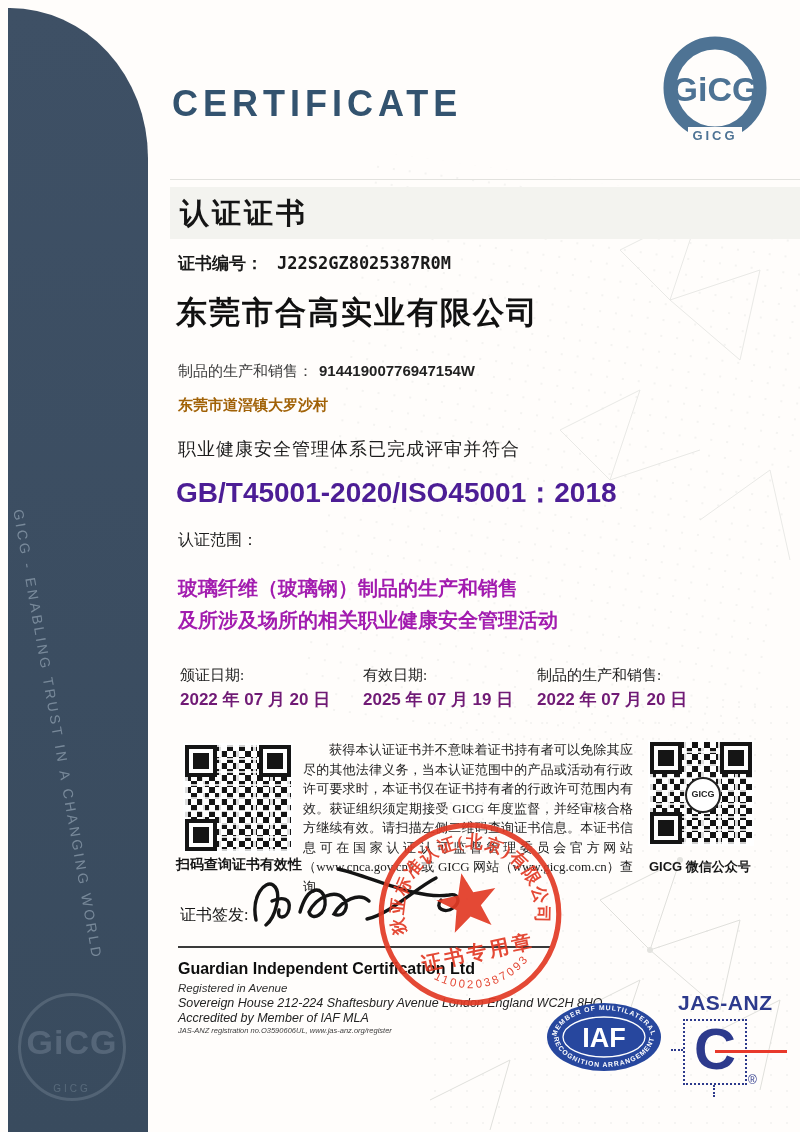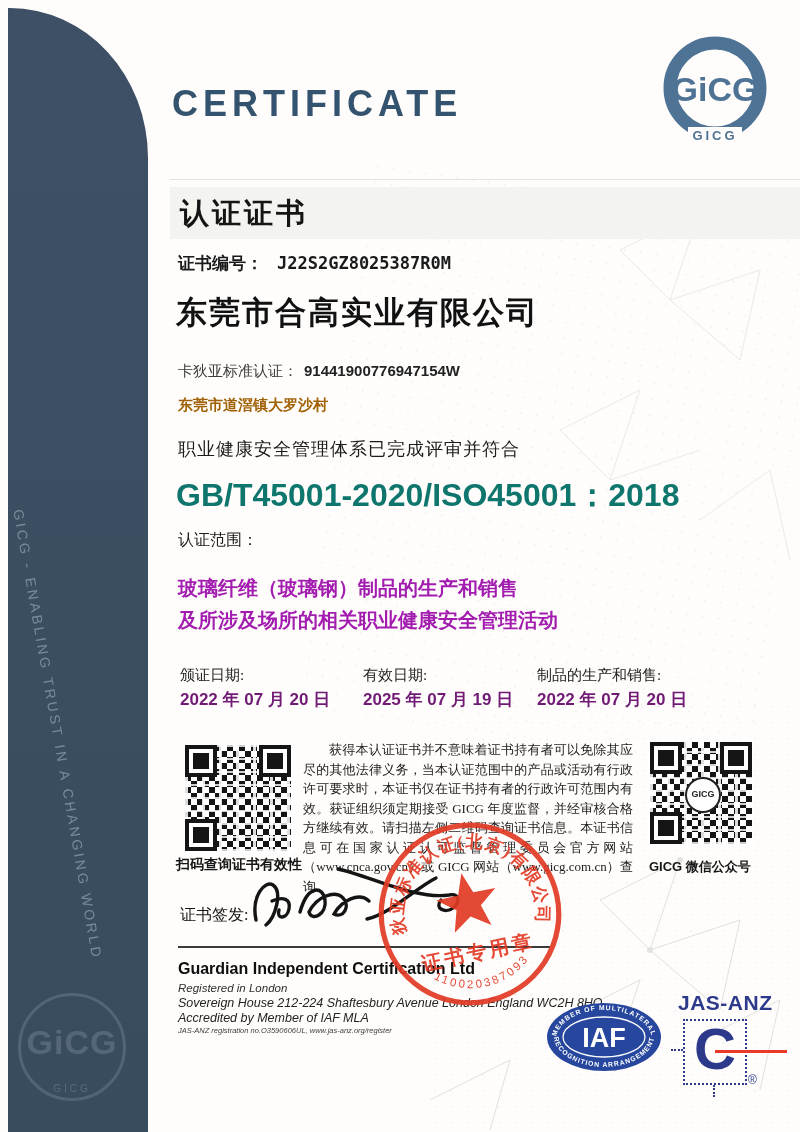--- a/index.html
+++ b/index.html
@@ -26,21 +26,21 @@
   .cn-title{position:absolute;left:10px;top:7px;font-size:29px;font-weight:bold;letter-spacing:3px;color:#151515;}
   
   .certno{left:178px;top:252px;font-size:17px;font-weight:bold;z-index:3;}
   .certno .num{font-family:"DejaVu Sans Mono",monospace;font-weight:bold;letter-spacing:0;margin-left:14px;}
   .company{left:176px;top:292px;font-size:31px;font-weight:bold;letter-spacing:2px;
         font-family:"Liberation Serif",serif;color:#111;z-index:3;}
   .credit{left:178px;top:362px;font-size:15px;font-family:"Liberation Serif",serif;color:#3c3c3c;z-index:3;}
   .credit .code{font-family:"Liberation Sans",sans-serif;color:#222;font-weight:600;margin-left:6px;}
   .addr{left:178px;top:396px;font-size:15px;font-family:"Liberation Serif",serif;color:#a16207;z-index:3;font-weight:bold;}
   .statement{left:178px;top:437px;font-size:18px;letter-spacing:1px;font-family:"Liberation Serif",serif;color:#1c1c1c;z-index:3;}
-  .standard{left:176px;top:474px;font-size:32px;font-weight:800;color:#0f766e;z-index:3;}
+  .standard{left:176px;top:474px;font-size:28px;font-weight:800;color:#4c1d95;z-index:3;}
   .scope-label{left:178px;top:530px;font-size:16px;font-family:"Liberation Serif",serif;color:#1c1c1c;z-index:3;}
   .scope{left:178px;top:572px;font-size:20px;font-weight:bold;line-height:32px;color:#a21caf;z-index:3;}
   
   .date-col{z-index:3;}
   .date-label{font-size:15px;font-family:"Liberation Serif",serif;color:#222;}
   .date-value{margin-top:3px;font-size:17px;font-weight:bold;color:#701a75;}
   
   .qr{background:#fff;z-index:3;}
   .qr .modules{position:absolute;inset:2px;
      background:
@@ -129,21 +129,21 @@
   <div class="abs cn-band">
     <div class="cn-title">认证证书</div>
   </div>
 
   <div class="abs certno">
     <span>证书编号：</span><span class="num">J22S2GZ8025387R0M</span>
   </div>
 
   <div class="abs company">东莞市合高实业有限公司</div>
   <div class="abs credit">
-    <span>卡狄亚标准认证：</span><span class="code">91441900776947154W</span>
+    <span>制品的生产和销售：</span><span class="code">91441900776947154W</span>
   </div>
   <div class="abs addr">东莞市道滘镇大罗沙村</div>
 
   <div class="abs statement">职业健康安全管理体系已完成评审并符合</div>
   <div class="abs standard">GB/T45001-2020/ISO45001：2018</div>
   <div class="abs scope-label">认证范围：</div>
   <div class="abs scope">
     <div>玻璃纤维（玻璃钢）制品的生产和销售</div>
     <div>及所涉及场所的相关职业健康安全管理活动</div>
   </div>
@@ -202,21 +202,21 @@
       <textPath href="#ringArc" startOffset="25%" text-anchor="middle">卡狄亚标准认证(北京)有限公司</textPath>
     </text>
     <polygon fill="#e23a25" points="90,50 97.4,70.2 118.9,70.6 101.9,83.9 108,104.5 90,92.5 72,104.5 78.1,83.9 61.1,70.6 82.6,70.2"></polygon>
     <text x="90" y="134" text-anchor="middle" font-size="19" font-weight="bold" fill="#e23a25" letter-spacing="3" font-family="Liberation Serif, serif">证书专用章</text>
     <text font-size="11" fill="#e23a25" letter-spacing="2.5" font-family="Liberation Sans, sans-serif">
       <textPath href="#numArc" startOffset="25%" text-anchor="middle">110020387093</textPath>
     </text>
   </svg>
 
   <div class="abs issuer-name">Guardian Independent Certification Ltd</div>
-  <div class="abs issuer-reg">Registered in London</div>
+  <div class="abs issuer-reg">Registered in Avenue</div>
   <div class="abs issuer-addr">Sovereign House 212-224 Shaftesbury Avenue London England WC2H 8HQ</div>
   <div class="abs issuer-acc">Accredited by Member of IAF MLA</div>
   <div class="abs issuer-jas">JAS-ANZ registration no.O3590606UL, www.jas-anz.org/register</div>
 
   <svg class="abs iaf" viewBox="0 0 116 70">
     <defs>
       <path id="iafTop" d="M 10,38 a 48,30 0 0,1 96,0"></path>
       <path id="iafBot" d="M 8,34 a 50,31 0 0,0 100,0"></path>
     </defs>
     <ellipse cx="58" cy="35" rx="57" ry="34" fill="#27479e"></ellipse>

